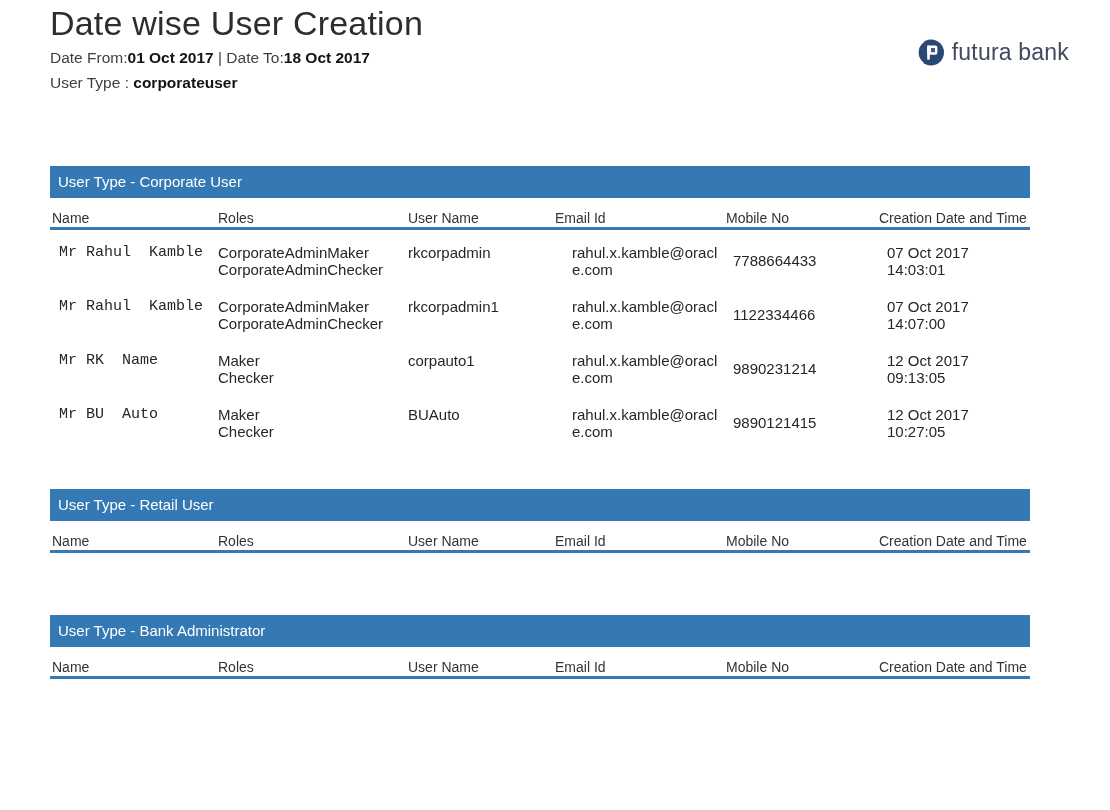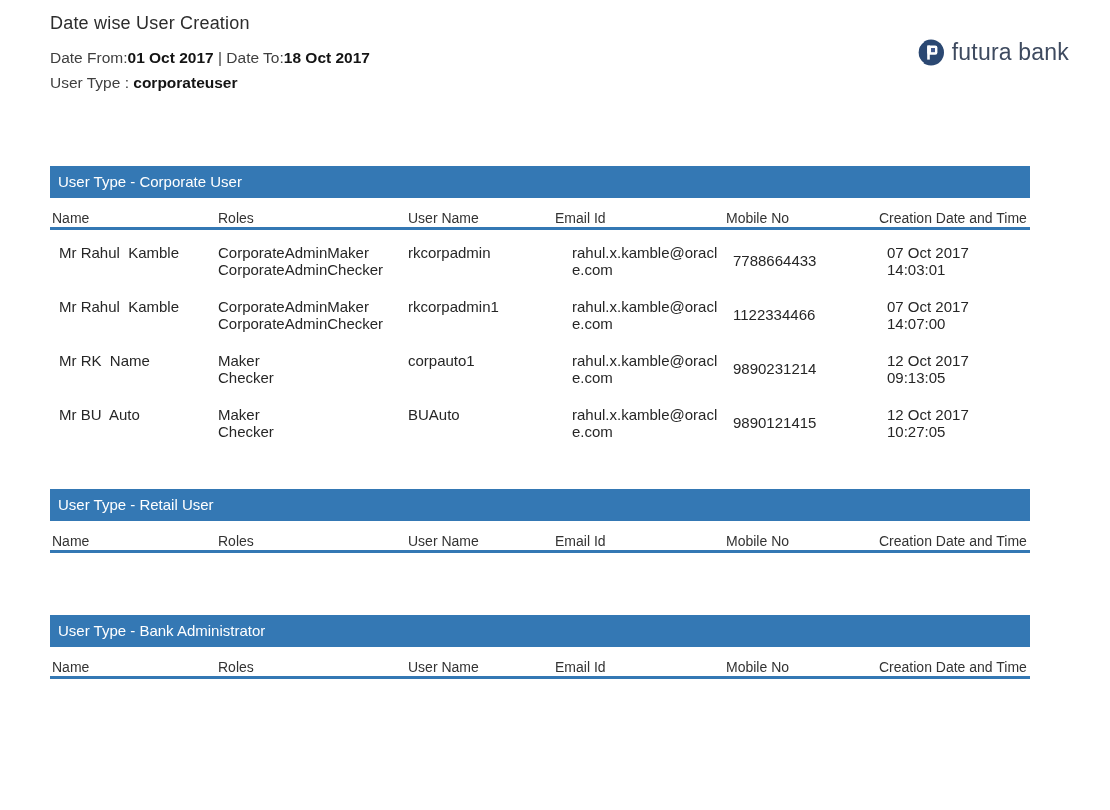--- a/index.html
+++ b/index.html
@@ -7,21 +7,21 @@
   .page {
     position:relative;
     width:1110px; height:810px;
     background:#ffffff;
     font-family:"Liberation Sans","DejaVu Sans",sans-serif;
     overflow:hidden;
   }
   
   .report-header { padding:9px 0 0 50px; }
   .report-title {
-    font-size:18px; font-weight:400; color:#2d2d2d;
+    font-size:34px; font-weight:400; color:#2d2d2d;
     line-height:29px; margin-bottom:8px; letter-spacing:0.2px;
   }
   .meta-line { font-size:15.5px; color:#3f3f3f; line-height:24.5px; }
   .meta-line b { color:#141414; font-weight:700; }
   
   .logo {
     position:absolute; top:37px; right:41px;
     display:flex; align-items:center; gap:7px;
   }
   .logo-text { font-size:23px; color:#3e4a5f; letter-spacing:0.2px; }
@@ -47,21 +47,21 @@
     font-size:14px; color:#333333; line-height:17px;
   }
   .hdr-cell { white-space:normal; }
   .rule { height:3px; background:#3478b4; }
   .rows { padding-top:14px; }
   .row {
     margin-bottom:20px;
     font-size:15px; color:#262626; line-height:17px;
   }
   .cell { white-space:pre-wrap; }
-  .row .c1 { padding-left:7px; }
+  .row .c1 { padding-left:7px;font-family:Liberation Mono, monospace; }
   .row .c4 { padding-right:8px; word-break:break-all;margin-left:17px; }
   .row .c5 { padding-left:7px;margin-top:8px; }
   .row .c6 { padding-left:8px; }
 </style>
 </head>
 <body>
 
 <div class="page">
 
   <div class="report-header">

